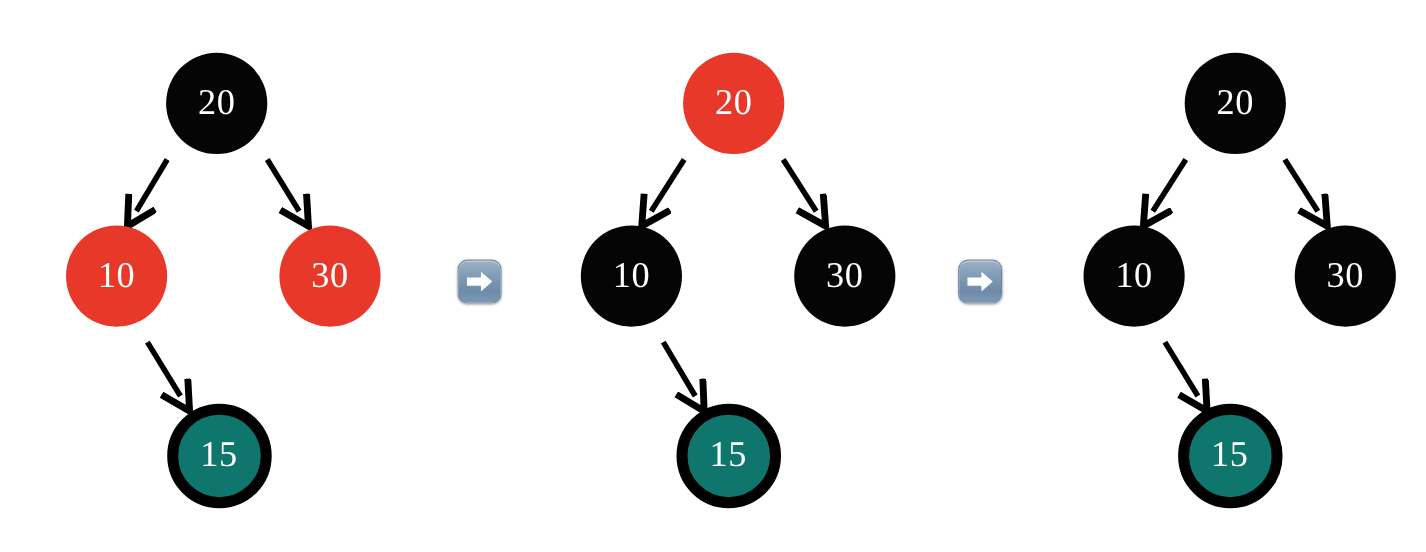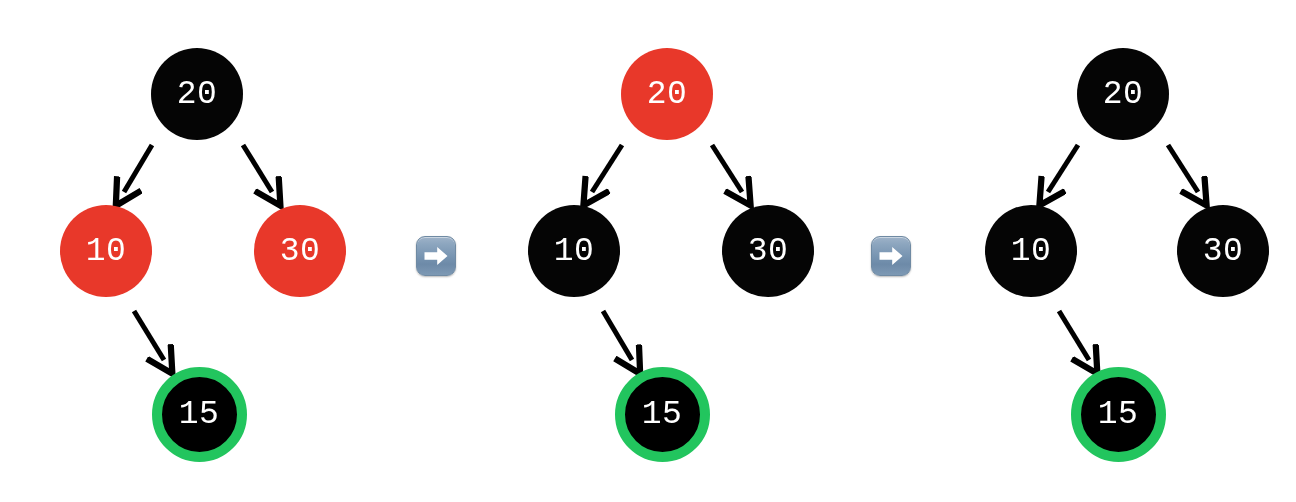--- a/index.html
+++ b/index.html
@@ -29,32 +29,32 @@
   .node {
     position: absolute;
     border-radius: 50%;
     display: flex;
     align-items: center;
     justify-content: center;
     box-sizing: border-box;
   }
   .node-label {
     color: #ffffff;
-    font-family: Liberation Mono, monospace;
+    font-family: Liberation Serif, serif;
     font-size: 33px;
     font-weight: 300;
     line-height: 1;
     letter-spacing: 0.5px;
     user-select: none;
   }
   .node.black { background: #050505; }
   .node.red   { background: #e8382a; }
   .node.highlighted {
-    background: #000000;
-    border: 10px solid #22c55e;
+    background: #0f766e;
+    border: 10px solid #000000;
   }
   .arrow-icon {
     position: absolute;
     width: 40px;
     height: 40px;
     border-radius: 9px;
     background: linear-gradient(to bottom, #9fb3c9 0%, #8da6bf 18%, #7794b1 52%, #6d8aa8 72%, #7d99b4 100%);
     border: 1px solid #6f8aa3;
     box-shadow: 0 1px 2px rgba(0,0,0,0.28), inset 0 1px 0 rgba(255,255,255,0.45);
     box-sizing: border-box;

